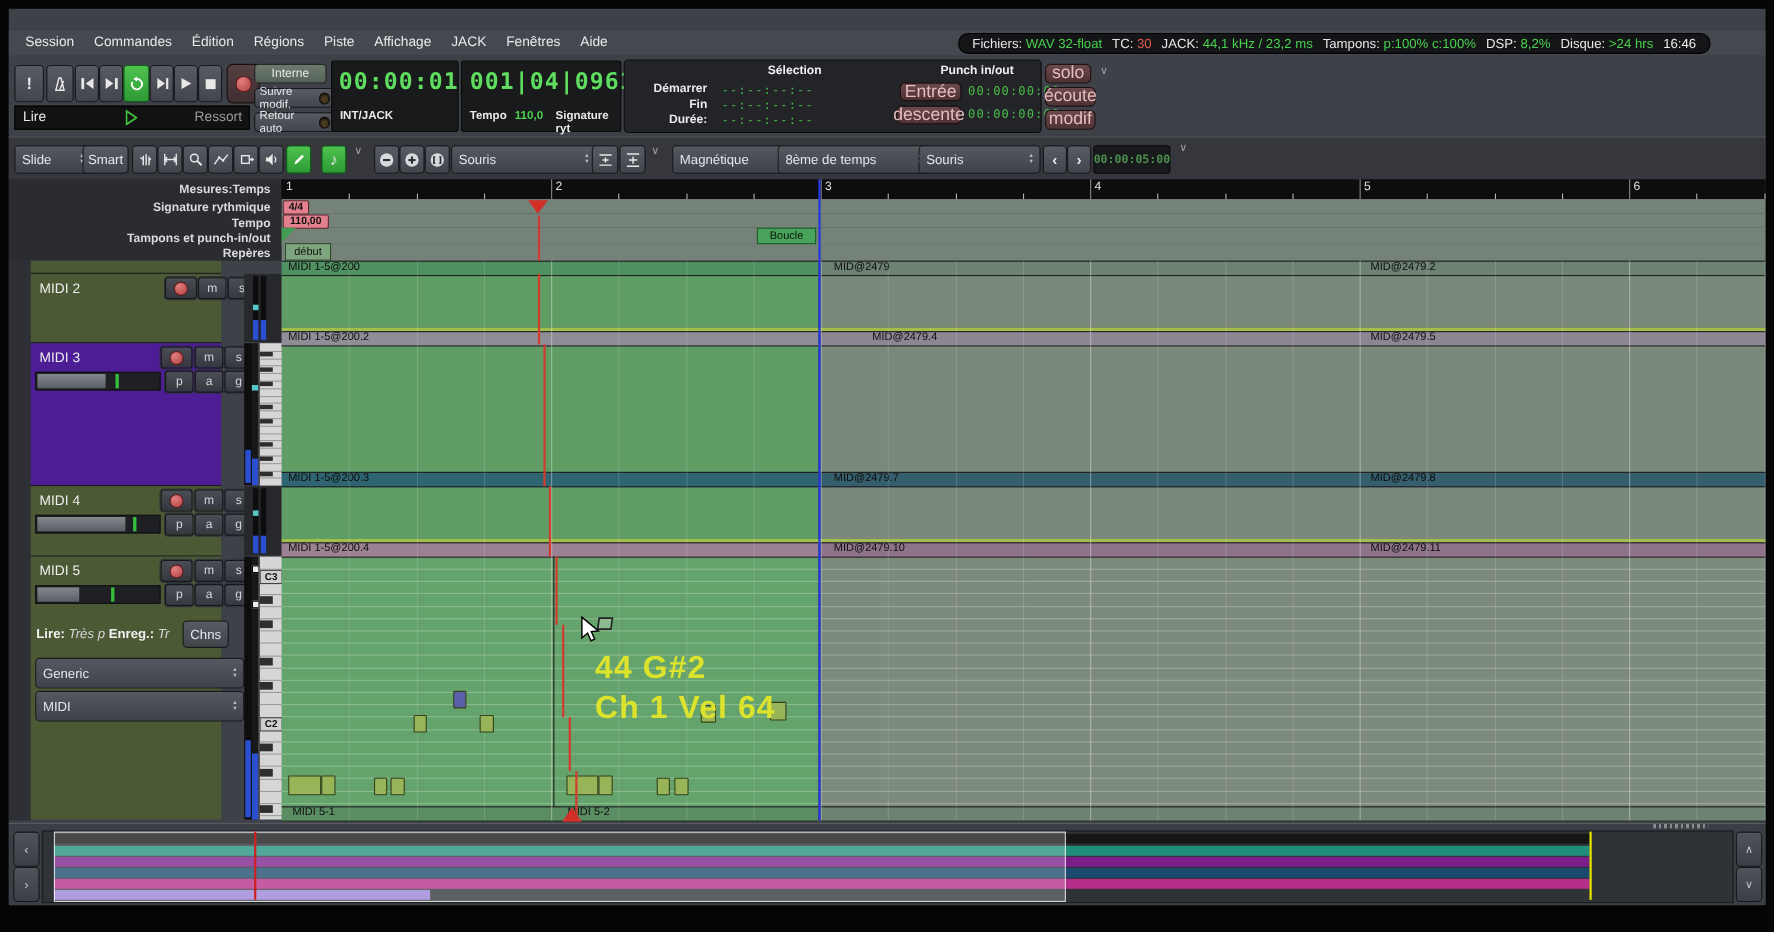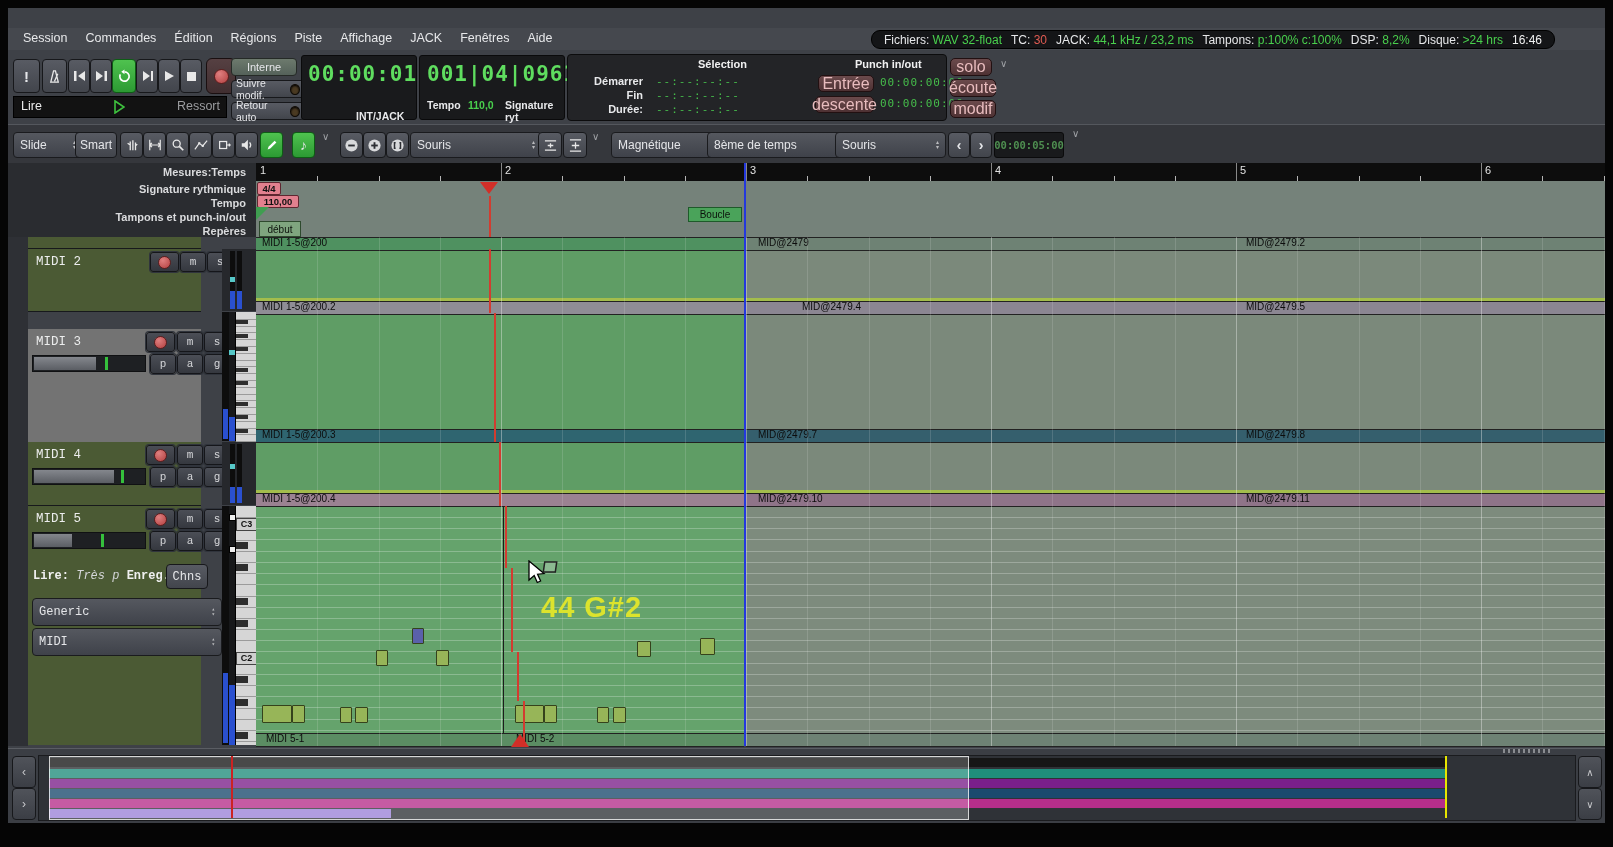--- a/index.html
+++ b/index.html
@@ -34,21 +34,21 @@
   .spin{margin-left:auto;display:flex;flex-direction:column;font-size:6px;line-height:5px;color:#b9babd;padding-left:5px;}
   .chev{color:#9fa1a5;font-size:10px;}
   
   .rlabels{left:8px;top:163px;width:248px;height:74px;background:#2a2c30;border-right:2px solid #0c0c0c;}
   .rlabel{width:238px;text-align:right;color:#dadbdd;font-size:11px;font-weight:bold;}
   .barstrip{left:256px;top:163px;width:1349px;height:18px;background:#0d0d0d;}
   .rrow{left:256px;width:1349px;background:#75827a;border-bottom:1px solid #3f4643;}
   .marker{color:#101010;font-size:9.5px;font-weight:bold;border:1px solid #5f2730;background:#e2808e;display:flex;align-items:center;justify-content:center;border-radius:2px;}
   .gmarker{background:#4aa35a;border:1px solid #1e5a2a;color:#0c120c;font-size:10px;display:flex;align-items:center;justify-content:center;}
   
-  .hdr{left:28px;width:173px;font-family:Liberation Mono, monospace;}
+  .hdr{left:28px;width:173px;}
   .trkname{color:#eceded;font-size:12.5px;}
   .hbtn{width:24px;height:18px;background:linear-gradient(#4b4e56,#35383f);border:1px solid #15161a;border-radius:3px;color:#d4d5d8;font-size:11px;display:flex;align-items:center;justify-content:center;box-shadow:0 0 0 1px #30343c;}
   .recbtn{width:27px;height:18px;background:linear-gradient(#4a4d55,#34373e);border:1px solid #15161a;border-radius:3px;display:flex;align-items:center;justify-content:center;box-shadow:0 0 0 1px #30343c;}
   .recdot{width:11px;height:11px;border-radius:50%;background:radial-gradient(circle at 35% 30%,#e07f7f,#b24040);border:1px solid #5e1d1d;}
   .slider{height:15px;background:#1e2023;border:1px solid #101113;}
   .sliderfill{height:13px;background:linear-gradient(#84878d,#5b5e64);}
   .slidermark{width:3px;height:13px;background:#35c03c;}
   .striplabel{color:#0c0c0c;font-size:10px;white-space:nowrap;top:1px;}
   .notebox{border:1px solid #35421c;border-radius:1px;}
   .yellowtext{color:#dce32d;font-size:29px;font-weight:bold;letter-spacing:1px;line-height:37px;white-space:nowrap;}
@@ -136,21 +136,21 @@
     <span>Suivre modif.</span>
       <span class="led" style="margin-left:3px;"></span>
   </div>
   <div class="abs btn" style="left:231px;top:102px;width:64px;height:16px;font-size:10.5px;justify-content:flex-start;padding:0 4px;">
     <span>Retour auto</span>
       <span class="led" style="margin-left:5px;"></span>
   </div>
 
   <div class="abs clockpanel" style="left:301px;top:55px;width:114px;height:63px;">
     <div class="abs digits" style="left:6px;top:6px;font-size:21px;">00:00:01:27</div>
-    <div class="abs subtxt" style="left:7px;top:54px;margin-left:47px;">INT/JACK</div>
+    <div class="abs subtxt" style="left:7px;top:43px;">INT/JACK</div>
   </div>
   <div class="abs clockpanel" style="left:419px;top:55px;width:144px;height:63px;">
     <div class="abs digits" style="left:7px;top:6px;font-size:21px;">001|04|0961</div>
     <div class="abs subtxt" style="left:7px;top:43px;">Tempo</div>
     <div class="abs" style="left:48px;top:43px;color:#49d04d;font-size:10.5px;font-weight:bold;">110,0</div>
     <div class="abs subtxt" style="left:85px;top:43px;">Signature ryt</div>
   </div>
 
   <div class="abs selpanel" style="left:567px;top:54px;width:378px;height:65px;">
     <div class="abs seltitle" style="left:130px;top:3px;">Sélection</div>
@@ -359,21 +359,21 @@
   <div class="abs" style="left:222px;top:249px;width:34px;height:62px;background:#26282c;">
     <div class="abs" style="left:8px;top:2px;width:5px;height:58px;background:#0d0d0d;">
         <div class="abs" style="left:0;top:26px;width:5px;height:5px;background:#56c8c8;"></div>
         <div class="abs" style="left:0;bottom:0;width:5px;height:18px;background:#2a50cf;"></div>
       </div>
     <div class="abs" style="left:15px;top:2px;width:5px;height:58px;background:#0d0d0d;">
         <div class="abs" style="left:0;bottom:0;width:5px;height:18px;background:#2a50cf;"></div>
       </div>
   </div>
 
-  <div class="abs hdr" style="top:312px;height:129px;background:#737373;border-bottom:1px solid #17191c;margin-top:17px;">
+  <div class="abs hdr" style="top:312px;height:129px;background:#4c1d95;border-bottom:1px solid #17191c;">
     <div class="abs trkname" style="left:8px;top:6px;">MIDI 3</div>
     <div class="abs recbtn" style="left:118px;top:3px;">
         <div class="recdot"></div>
       </div>
     <div class="abs hbtn" style="left:149px;top:3px;">m</div>
     <div class="abs hbtn" style="left:176px;top:3px;">s</div>
     <div class="abs slider" style="left:4px;top:26px;width:112px;">
       <div class="sliderfill abs" style="left:1px;top:1px;width:62px;"></div>
       <div class="slidermark abs" style="left:72px;top:1px;"></div>
     </div>
@@ -555,21 +555,21 @@
       <div class="abs" style="left: 256px; top: 298px; width: 1349px; height: 3px; background: rgb(163, 189, 76);"></div>
       <div class="abs" style="left: 256px; top: 490px; width: 1349px; height: 3px; background: rgb(163, 189, 76);"></div>
       <div class="abs" style="left: 256px; top: 237px; width: 488px; height: 12px; background: rgb(79, 145, 96); border-top: 1px solid rgb(34, 34, 34); border-bottom: 1px solid rgb(34, 34, 34);"></div>
       <div class="abs" style="left: 746px; top: 237px; width: 859px; height: 12px; background: rgb(110, 130, 116); border-top: 1px solid rgb(34, 34, 34); border-bottom: 1px solid rgb(34, 34, 34);"></div>
       <div class="abs striplabel" style="left: 262px; top: 237px; height: 12px;">MIDI 1-5@200</div>
       <div class="abs striplabel" style="left: 758px; top: 237px; height: 12px;">MID@2479</div>
       <div class="abs striplabel" style="left: 1246px; top: 237px; height: 12px;">MID@2479.2</div>
       <div class="abs" style="left: 256px; top: 301px; width: 488px; height: 12px; background: rgb(143, 141, 149); border-top: 1px solid rgb(34, 34, 34); border-bottom: 1px solid rgb(34, 34, 34);"></div>
       <div class="abs" style="left: 746px; top: 301px; width: 859px; height: 12px; background: rgb(139, 134, 146); border-top: 1px solid rgb(34, 34, 34); border-bottom: 1px solid rgb(34, 34, 34);"></div>
       <div class="abs striplabel" style="left: 262px; top: 301px; height: 12px;">MIDI 1-5@200.2</div>
-      <div class="abs striplabel" style="left: 802px; top: 301px; height: 12px;">MID@2479.4</div>
+      <div class="abs striplabel" style="left: 745px; top: 301px; height: 12px; padding-left: 48px;">MID@2479.4</div>
       <div class="abs striplabel" style="left: 1246px; top: 301px; height: 12px;">MID@2479.5</div>
       <div class="abs" style="left: 256px; top: 429px; width: 488px; height: 12px; background: rgb(47, 101, 112); border-top: 1px solid rgb(34, 34, 34); border-bottom: 1px solid rgb(34, 34, 34);"></div>
       <div class="abs" style="left: 746px; top: 429px; width: 859px; height: 12px; background: rgb(53, 95, 109); border-top: 1px solid rgb(34, 34, 34); border-bottom: 1px solid rgb(34, 34, 34);"></div>
       <div class="abs striplabel" style="left: 262px; top: 429px; height: 12px;">MIDI 1-5@200.3</div>
       <div class="abs striplabel" style="left: 758px; top: 429px; height: 12px;">MID@2479.7</div>
       <div class="abs striplabel" style="left: 1246px; top: 429px; height: 12px;">MID@2479.8</div>
       <div class="abs" style="left: 256px; top: 493px; width: 488px; height: 12px; background: rgb(155, 130, 146); border-top: 1px solid rgb(34, 34, 34); border-bottom: 1px solid rgb(34, 34, 34);"></div>
       <div class="abs" style="left: 746px; top: 493px; width: 859px; height: 12px; background: rgb(143, 116, 137); border-top: 1px solid rgb(34, 34, 34); border-bottom: 1px solid rgb(34, 34, 34);"></div>
       <div class="abs striplabel" style="left: 262px; top: 493px; height: 12px;">MIDI 1-5@200.4</div>
       <div class="abs striplabel" style="left: 758px; top: 493px; height: 12px;">MID@2479.10</div>
@@ -621,20 +621,21 @@
       <div class="abs" style="left: 505px; top: 506px; width: 2px; height: 62px; background: rgb(210, 60, 48);"></div>
       <div class="abs" style="left: 511px; top: 568px; width: 2px; height: 84px; background: rgb(210, 60, 48);"></div>
       <div class="abs" style="left: 517px; top: 652px; width: 2px; height: 49px; background: rgb(210, 60, 48);"></div>
       <div class="abs" style="left: 523px; top: 701px; width: 2px; height: 45px; background: rgb(210, 60, 48);"></div>
       <div class="abs" style="left: 744px; top: 163px; width: 2px; height: 583px; background: rgb(36, 56, 221);"></div>
       <div class="abs" style="left: 511px; top: 734px; width: 0px; height: 0px; border-left: 9px solid transparent; border-right: 9px solid transparent; border-bottom: 13px solid rgb(210, 47, 40);"></div>
     </div>
 
   <div class="abs yellowtext" style="left:541px;top:589px;">
     <div>44 G#2</div>
+    <div>Ch 1 Vel 64</div>
   </div>
 
   <svg class="abs" style="left:528px;top:560px;" width="34" height="30" viewBox="0 0 34 30">
     <path d="M1 1 L1 20 L6.2 15.5 L9.3 22.5 L12.6 21 L9.6 14.2 L16 13.6 Z" fill="#fff" stroke="#000" stroke-width="1.3"></path>
     <rect x="17" y="2" width="12" height="10" fill="rgba(255,255,255,0.25)" stroke="#222" stroke-width="1.5" transform="skewX(-8)"></rect>
   </svg>
 
   <div class="abs sumwrap">
     <div class="abs sumbtn" style="left:4px;top:7px;">‹</div>
     <div class="abs sumbtn" style="left:4px;top:39px;">›</div>

